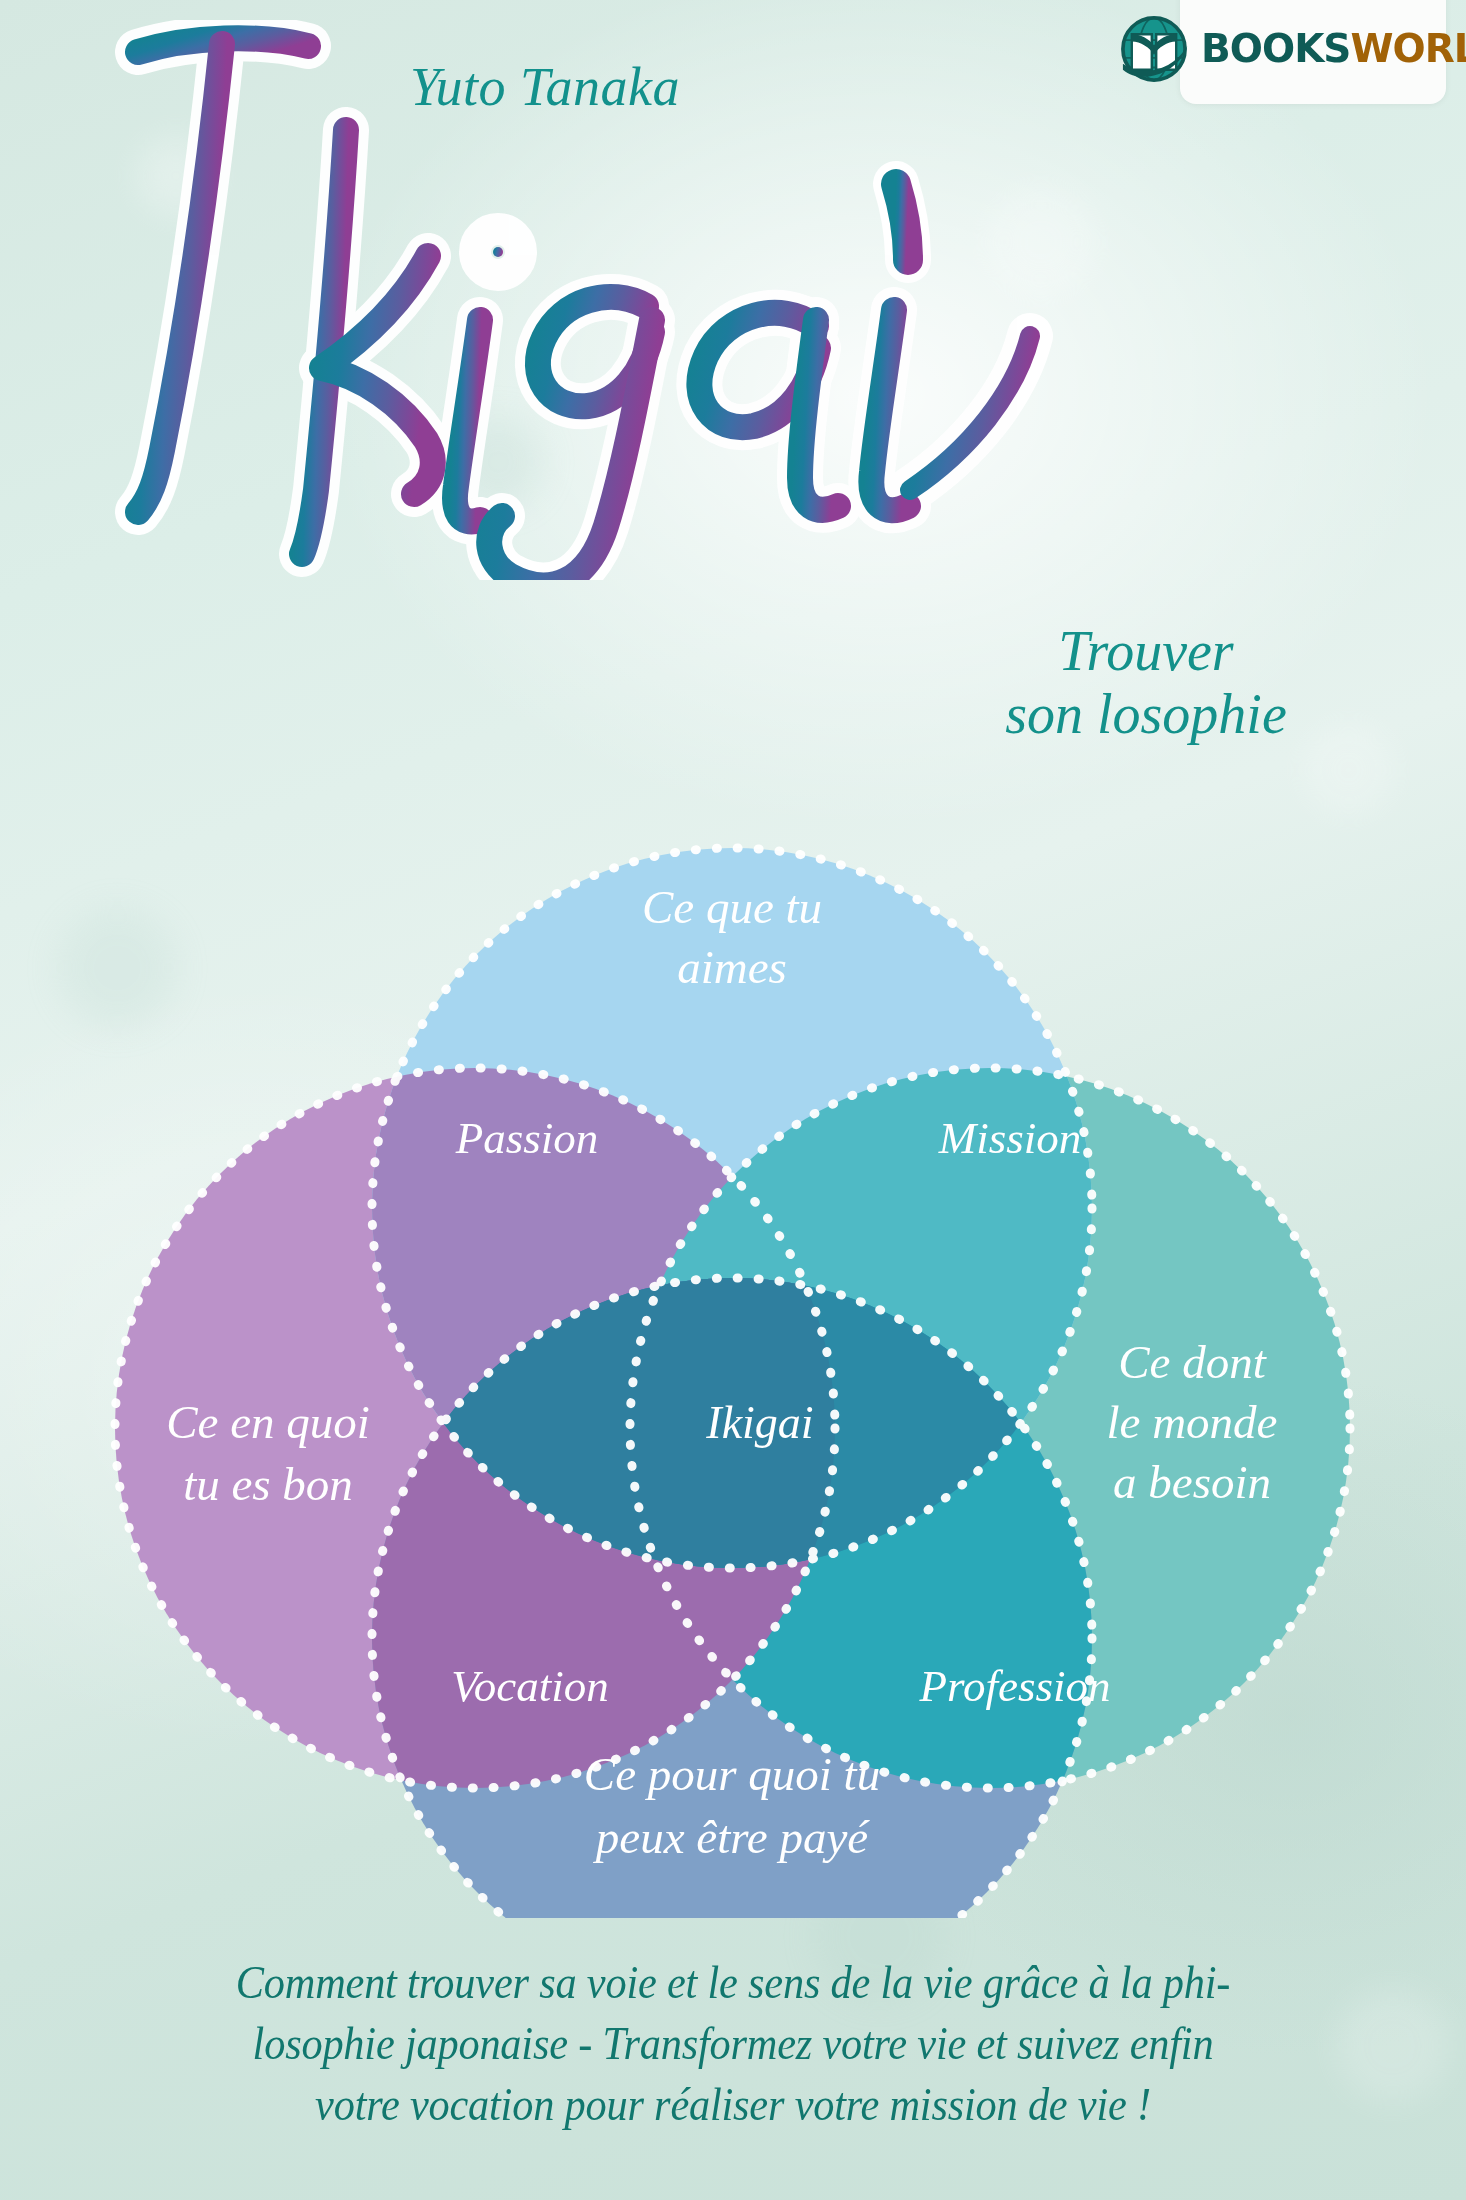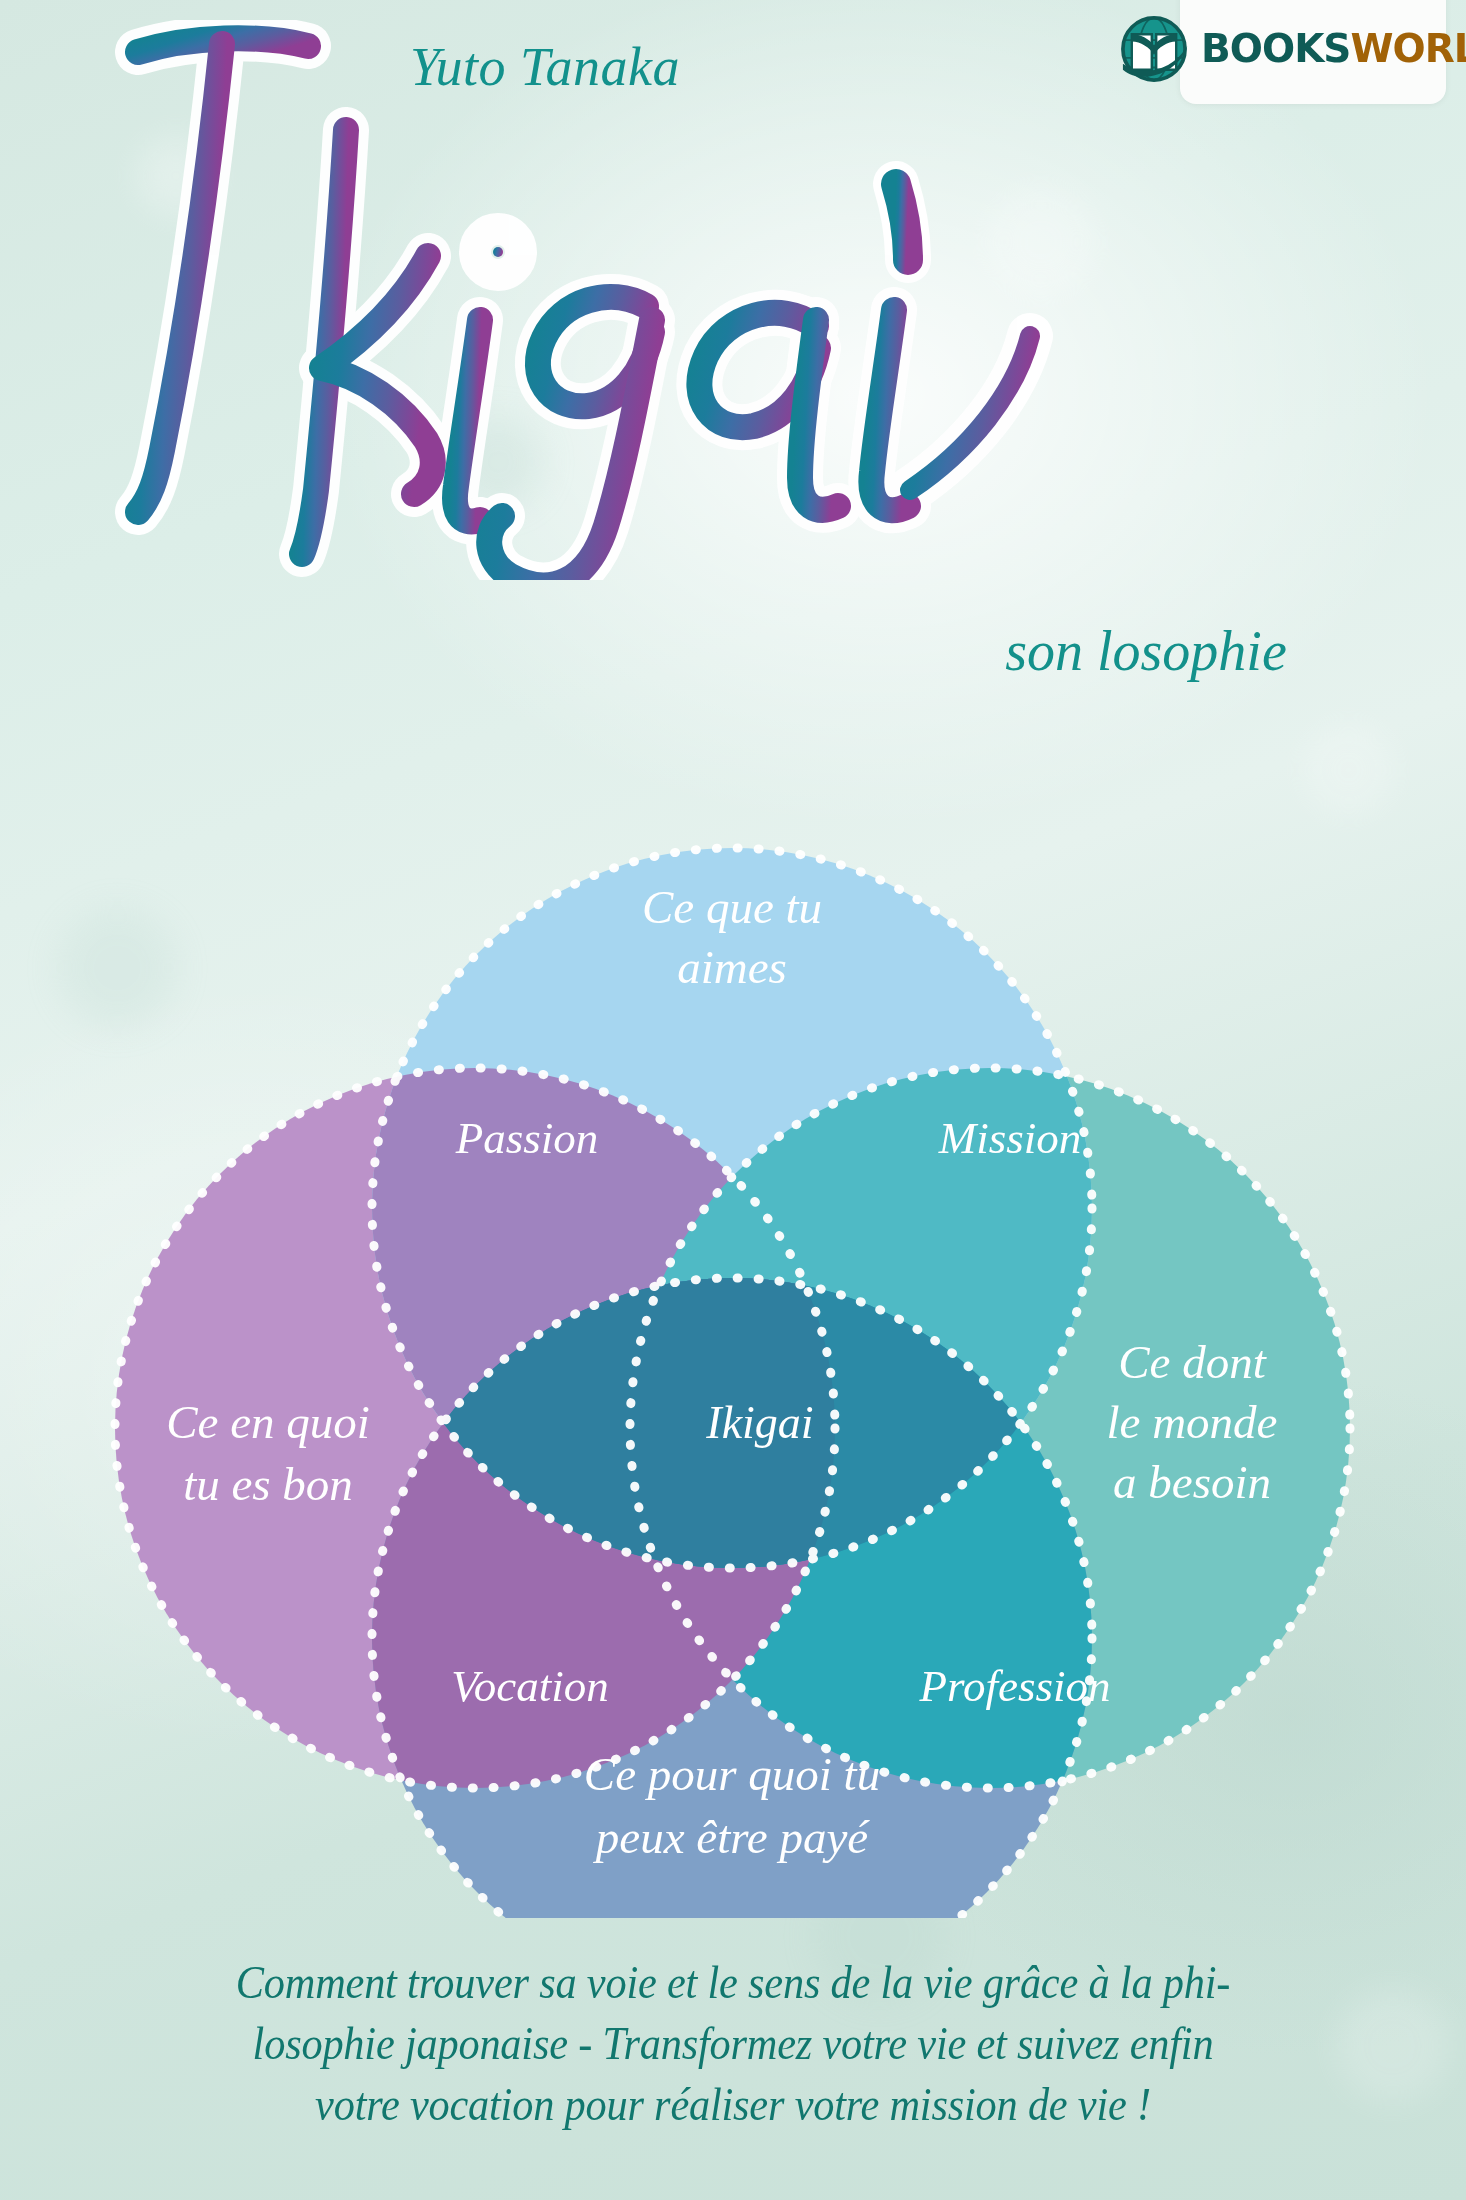--- a/index.html
+++ b/index.html
@@ -47,21 +47,21 @@
     font-family:"DejaVu Sans", sans-serif;font-weight:bold;font-size:39px;
     letter-spacing:-1px;color:#0f5b56;
   }
   .logo-world{
     font-family:"DejaVu Sans", sans-serif;font-weight:bold;font-size:39px;
     letter-spacing:-1px;color:#a16207;
   }
 
   
   #author{
-    position:absolute;top:36px;left:0;width:1090px;text-align:center;
+    position:absolute;top:56px;left:0;width:1090px;text-align:center;
     font-family:"Liberation Serif", serif;font-style:italic;
     font-size:54px;color:#12918c;letter-spacing:.5px;
   }
 
   
   #title-wrap{
     position:absolute;top:20px;left:10px;width:1060px;height:560px;
   }
   #title-svg{width:100%;height:100%;display:block;}
 
@@ -174,20 +174,21 @@
           <path d="M884 290 C876 350 866 410 862 452 C858 484 874 498 898 486"></path>
           <path d="M886 164 C894 190 898 218 898 240" stroke-width="30"></path>
           <path d="M900 470 C960 430 1006 372 1020 316" stroke-width="20"></path>
         </g>
       </g>
       <text x="-9999" y="-9999">Ikigai</text>
     </svg>
   </div>
 
   <div id="subtitle">
+    <div>Trouver</div>
     <div>son losophie</div>
   </div>
 
   <div id="venn">
     <svg id="venn-svg" viewBox="0 0 1345 1180">
       <defs>
 
         <clipPath id="cTop">
             <circle cx="672" cy="470" r="360"></circle>
           </clipPath>

